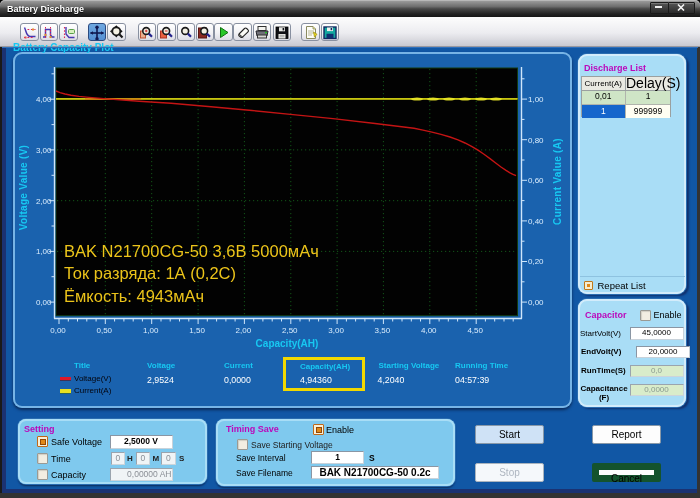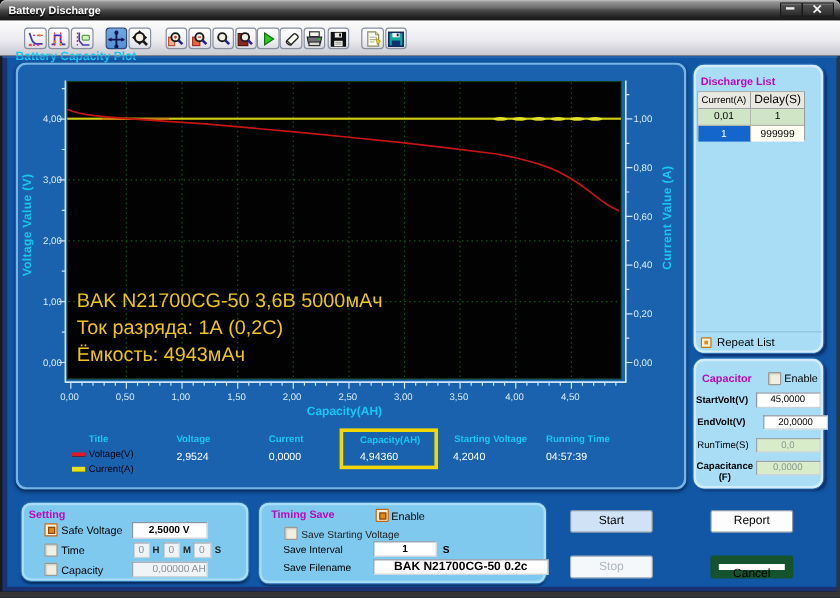--- a/index.html
+++ b/index.html
@@ -296,42 +296,42 @@
 <div class="abs" style="left:300px;top:375px;font-size:8.8px;color:#fff">4,94360</div>
 <div class="abs" style="left:377.5px;top:375px;font-size:8.8px;color:#fff">4,2040</div>
 <div class="abs" style="left:455px;top:375px;font-size:8.8px;color:#fff">04:57:39</div>
 <div class="abs" style="left:282.5px;top:356.5px;width:82px;height:34px;border:3px solid #f2d800;box-sizing:border-box"></div>
 
 <div class="abs" style="left:577.5px;top:54px;width:108px;height:239.5px;background:#a9ddf6;border-radius:9px;
  box-shadow:inset 0 0 0 2px #d3ecfb, 0 0 0 1px #2a6cb0, 2.5px 2px 2px #10316e"></div>
 <div class="abs mag" style="left:584px;top:62.5px">Discharge List</div>
 <div class="abs" style="left:580.5px;top:75.5px;width:90.5px;height:41.5px;background:#fffef4;border:1px solid #9aa0a0;box-sizing:border-box;text-align:center">
   <div style="position:absolute;left:0;top:0;width:43.5px;height:13.5px;background:#e9e9e1;border-right:1px solid #9aa0a0;border-bottom:1px solid #9aa0a0;line-height:13px;font-size:8px">Current(A)</div>
-  <div style="position:absolute;left:44.5px;top:0;width:44px;height:13.5px;background:#e9e9e1;border-bottom:1px solid #9aa0a0;line-height:13px;font-size:10px">Delay(S)</div>
+  <div style="position:absolute;left:44.5px;top:0;width:44px;height:13.5px;background:#e9e9e1;border-bottom:1px solid #9aa0a0;line-height:13px;font-size:14px">Delay(S)</div>
   <div style="position:absolute;left:0;top:14.5px;width:43.5px;height:12.5px;background:#cfe5c6;border-right:1px solid #b0b4ac;border-bottom:1px solid #b0b4ac;line-height:11px;font-size:8.5px">0,01</div>
   <div style="position:absolute;left:44.5px;top:14.5px;width:44px;height:12.5px;background:#cfe5c6;border-bottom:1px solid #b0b4ac;line-height:11px;font-size:8.5px">1</div>
   <div style="position:absolute;left:0;top:28px;width:43.5px;height:13px;background:#1566cc;color:#fff;border-right:1px solid #b0b4ac;line-height:12px;font-size:8.5px">1</div>
   <div style="position:absolute;left:44.5px;top:28px;width:44px;height:13px;background:#fffef2;line-height:12px;font-size:8.5px">999999</div>
 </div>
 <div class="abs" style="left:580px;top:275.5px;width:105px;height:1px;background:#8ec2e0"></div>
 <div class="abs" style="left:584px;top:281px;width:8.5px;height:8.5px;box-sizing:border-box;background:#f5edd0;border:1.5px solid #c07818;border-radius:1px">
     <div style="position:absolute;left:1.5px;top:1.5px;width:3px;height:3px;background:#e08818"></div>
   </div>
 <div class="abs" style="left:597.5px;top:279.5px;font-size:9.5px;color:#000">Repeat List</div>
 
 <div class="abs" style="left:577.5px;top:299px;width:108px;height:108px;background:#a9ddf6;border-radius:9px;
  box-shadow:inset 0 0 0 2px #d3ecfb, 0 0 0 1px #2a6cb0, 2.5px 2px 2px #10316e"></div>
 <div class="abs mag" style="left:585px;top:309.5px">Capacitor</div>
 <div style="position:absolute;left:640px;top:309.5px;width:11px;height:11px;box-sizing:border-box;background:#f2eee2;border:1px solid #9a9a94;box-shadow:inset 1px 1px 1px #00000022;border-radius:1px"></div>
 <div class="abs lbl" style="left:653.5px;top:310px">Enable</div>
-<div class="abs lbl" style="left:580px;top:328.5px;font-size:8px;font-weight:bold">StartVolt(V)</div>
+<div class="abs lbl" style="left:580px;top:328.5px;font-size:8px;font-weight:normal">StartVolt(V)</div>
 <div style="position:absolute;left:629.5px;top:327.3px;width:54px;height:12.5px;box-sizing:border-box;background:#ffffff;color:#000;border:1px solid;border-color:#8a96a4 #c8d2da #c8d2da #8a96a4;text-align:center;font-size:8px;font-weight:normal;line-height:10.5px;white-space:nowrap">45,0000</div>
 <div class="abs lbl" style="left:581px;top:347px;font-size:8px;font-weight:bold">EndVolt(V)</div>
 <div style="position:absolute;left:636px;top:345.8px;width:54px;height:12.5px;box-sizing:border-box;background:#ffffff;color:#000;border:1px solid;border-color:#8a96a4 #c8d2da #c8d2da #8a96a4;text-align:center;font-size:8px;font-weight:normal;line-height:10.5px;white-space:nowrap">20,0000</div>
-<div class="abs lbl" style="left:581px;top:365.5px;font-size:8px;font-weight:normal">RunTime(S)</div>
+<div class="abs lbl" style="left:581px;top:365.5px;font-size:8px;font-weight:bold">RunTime(S)</div>
 <div style="position:absolute;left:629.5px;top:364.5px;width:54px;height:12.5px;box-sizing:border-box;background:#d9ecca;color:#8a9a90;border:1px solid;border-color:#9aa4ae #ccd4da #ccd4da #9aa4ae;text-align:center;font-size:8px;font-weight:normal;line-height:10.5px;white-space:nowrap">0,0</div>
 <div class="abs lbl" style="left:580.5px;top:384px;font-size:8px;font-weight:bold;line-height:9px;text-align:center;width:47px">Capacitance<br>(F)</div>
 <div style="position:absolute;left:629.5px;top:383.5px;width:54px;height:12.5px;box-sizing:border-box;background:#d9ecca;color:#8a9a90;border:1px solid;border-color:#9aa4ae #ccd4da #ccd4da #9aa4ae;text-align:center;font-size:8px;font-weight:normal;line-height:10.5px;white-space:nowrap">0,0000</div>
 
 <div class="abs" style="left:17.5px;top:419px;width:189px;height:65px;background:#7fc9ee;border-radius:8px;
  box-shadow:inset 0 0 0 2px #a8ddf6, 0 0 0 1px #2a6cb0, 0 2px 2px #0a2a5a"></div>
 <div class="abs mag" style="left:24px;top:424px">Setting</div>
 <div style="position:absolute;left:36.5px;top:436px;width:11px;height:11px;box-sizing:border-box;background:#f8f0d8;border:1.5px solid #c06818;border-radius:1px">
     <div style="position:absolute;left:2px;top:2px;width:4px;height:4px;background:#e08818;border:1px solid #904808"></div>
   </div>
@@ -355,18 +355,18 @@
 <div style="position:absolute;left:312.5px;top:423.5px;width:11px;height:11px;box-sizing:border-box;background:#f8f0d8;border:1.5px solid #c06818;border-radius:1px">
     <div style="position:absolute;left:2px;top:2px;width:4px;height:4px;background:#e08818;border:1px solid #904808"></div>
   </div>
 <div class="abs lbl" style="left:326px;top:424.5px">Enable</div>
 <div style="position:absolute;left:237px;top:439px;width:11px;height:11px;box-sizing:border-box;background:#f2eee2;border:1px solid #9a9a94;box-shadow:inset 1px 1px 1px #00000022;border-radius:1px"></div>
 <div class="abs lbl" style="left:251px;top:440px;font-size:8.5px;color:#222">Save Starting Voltage</div>
 <div class="abs lbl" style="left:236px;top:453px;font-size:8.5px">Save Interval</div>
 <div style="position:absolute;left:311px;top:450.5px;width:53px;height:13px;box-sizing:border-box;background:#ffffff;color:#000;border:1px solid;border-color:#8a96a4 #c8d2da #c8d2da #8a96a4;text-align:center;font-size:8.5px;font-weight:bold;line-height:11px;white-space:nowrap">1</div>
 <div class="abs lbl" style="left:369px;top:453px;font-size:8.5px;font-weight:bold">S</div>
 <div class="abs lbl" style="left:236px;top:468px;font-size:8.5px">Save Filename</div>
-<div style="position:absolute;left:311px;top:465.5px;width:146px;height:13.5px;box-sizing:border-box;background:#ffffff;color:#000;border:1px solid;border-color:#8a96a4 #c8d2da #c8d2da #8a96a4;text-align:center;font-size:10px;font-weight:bold;line-height:11.5px;white-space:nowrap">BAK N21700CG-50 0.2c</div>
+<div style="position:absolute;left:311px;top:465.5px;width:128px;height:13.5px;box-sizing:border-box;background:#ffffff;color:#000;border:1px solid;border-color:#8a96a4 #c8d2da #c8d2da #8a96a4;text-align:center;font-size:10px;font-weight:bold;line-height:11.5px;white-space:nowrap">BAK N21700CG-50 0.2c</div>
 
 <div class="abs" style="left:475px;top:425px;width:69px;height:19px;background:#cfe2f6;border:1px solid #8898a8;border-radius:2px;box-sizing:border-box;text-align:center;font-size:10px;line-height:17px;color:#000">Start</div>
 <div class="abs" style="left:592px;top:425px;width:69px;height:19px;background:#fdfdfd;border:1px solid #8898a8;border-radius:2px;box-sizing:border-box;text-align:center;font-size:10px;line-height:17px;color:#000">Report</div>
 <div class="abs" style="left:475px;top:462.5px;width:69px;height:19px;background:#f5f8fb;border:1px solid #aab4be;border-radius:2px;box-sizing:border-box;text-align:center;font-size:10px;line-height:17px;color:#aeb6c0">Stop</div>
 <div class="abs" style="left:592px;top:462.5px;width:69px;height:19px;background:#fdfdfd;border:7px solid #14532d;border-radius:2px;box-sizing:border-box;text-align:center;font-size:10px;line-height:17px;color:#000">Cancel</div>
 
 </body></html>

